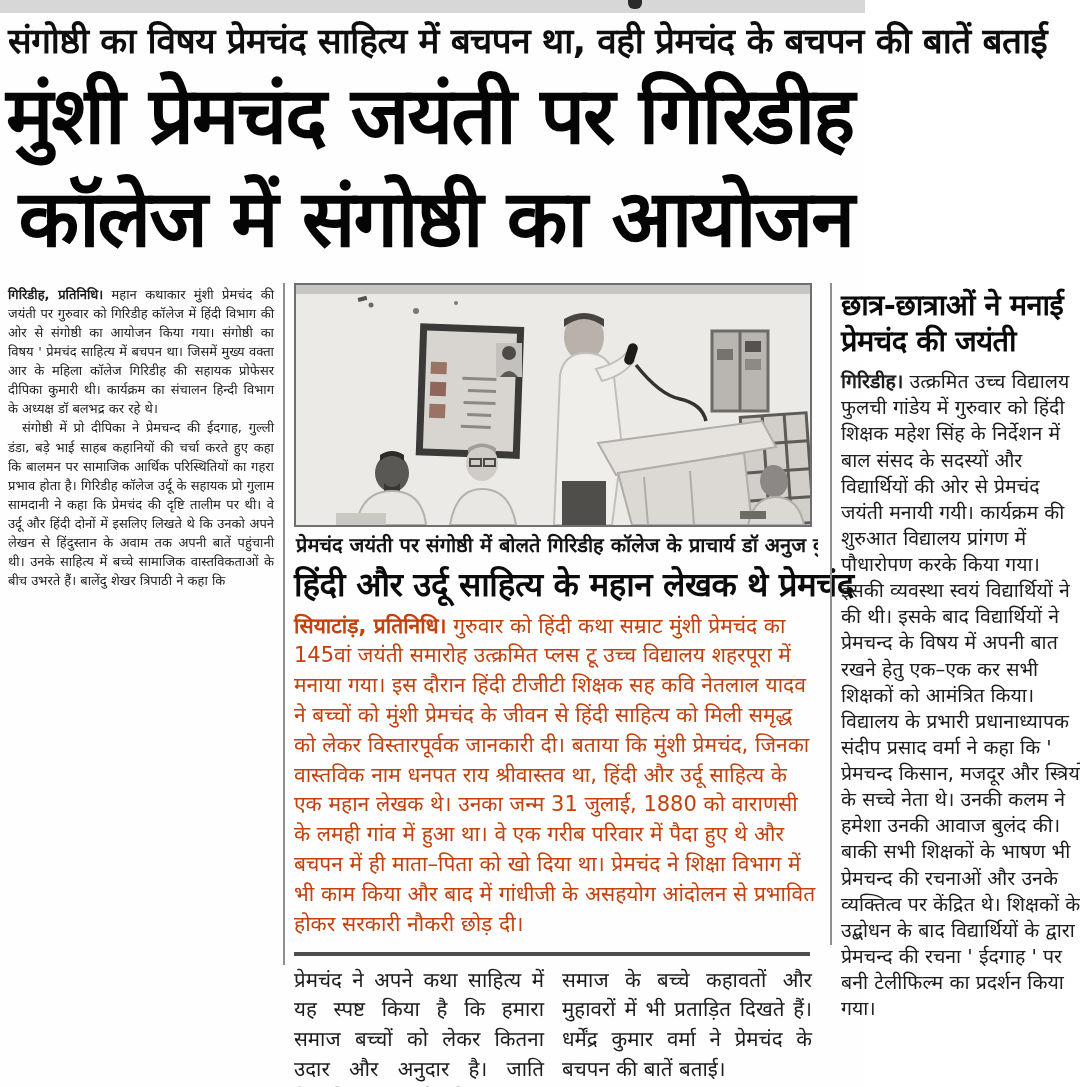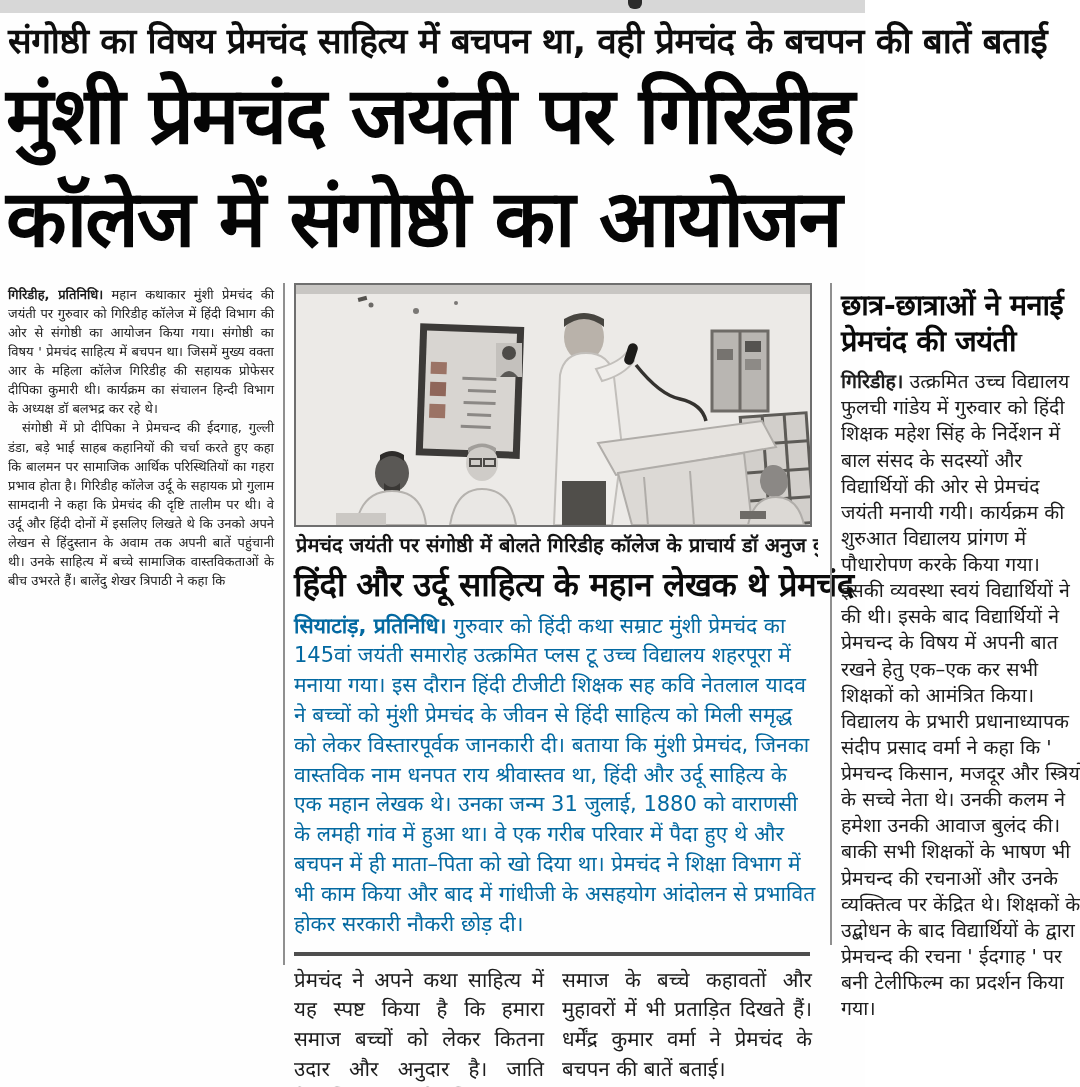--- a/index.html
+++ b/index.html
@@ -17,20 +17,21 @@
   .strip-headline{
     padding:8px 10px 2px 8px;
     font-weight:bold;font-size:35px;line-height:1.15;
     white-space:nowrap;letter-spacing:-0.5px;color:#0e0e0e;
   }
   .main-headline{
     margin:2px 12px 6px 6px;padding:0;
     font-weight:bold;color:#050505;
     font-size:79px;line-height:1.30;letter-spacing:-2px;
     white-space:nowrap;
+    text-align:right;
   }
 
   .columns{
     position:relative;
     display:flex;align-items:flex-start;
     padding:0 6px 0 8px;box-sizing:border-box;width:1080px;
   }
   .col-left{width:266px;flex:none;padding-top:8px;}
   .col-left p{
     margin:0;font-size:13px;line-height:1.47;text-align:justify;color:#1c1c1c;
@@ -49,21 +50,21 @@
   }
   .caption{
     font-weight:bold;font-size:20px;line-height:1.3;
     padding:5px 2px 2px 2px;color:#141414;white-space:nowrap;overflow:hidden;
   }
   .center-headline{
     margin:6px 0 8px 0;font-size:33px;line-height:1.15;
     font-weight:bold;color:#0b0b0b;letter-spacing:-0.5px;white-space:nowrap;
   }
   .center-body{
-    margin:0;font-size:21px;line-height:1.42;text-align:left;color:#0369a1;
+    margin:0;font-size:21px;line-height:1.42;text-align:left;color:#c2410c;
   }
   .thick-rule{height:4px;background:#4e4e4e;margin:12px 0 10px 0;width:516px;}
   .footer-cols{display:flex;gap:18px;}
   .footer-cols p{
     margin:0;width:250px;font-size:20.5px;line-height:1.45;text-align:justify;color:#1c1c1c;
   }
 
   .col-right{width:246px;flex:none;padding-top:10px;}
   .col-right h2{
     margin:0 0 10px 0;font-size:29px;line-height:1.25;

